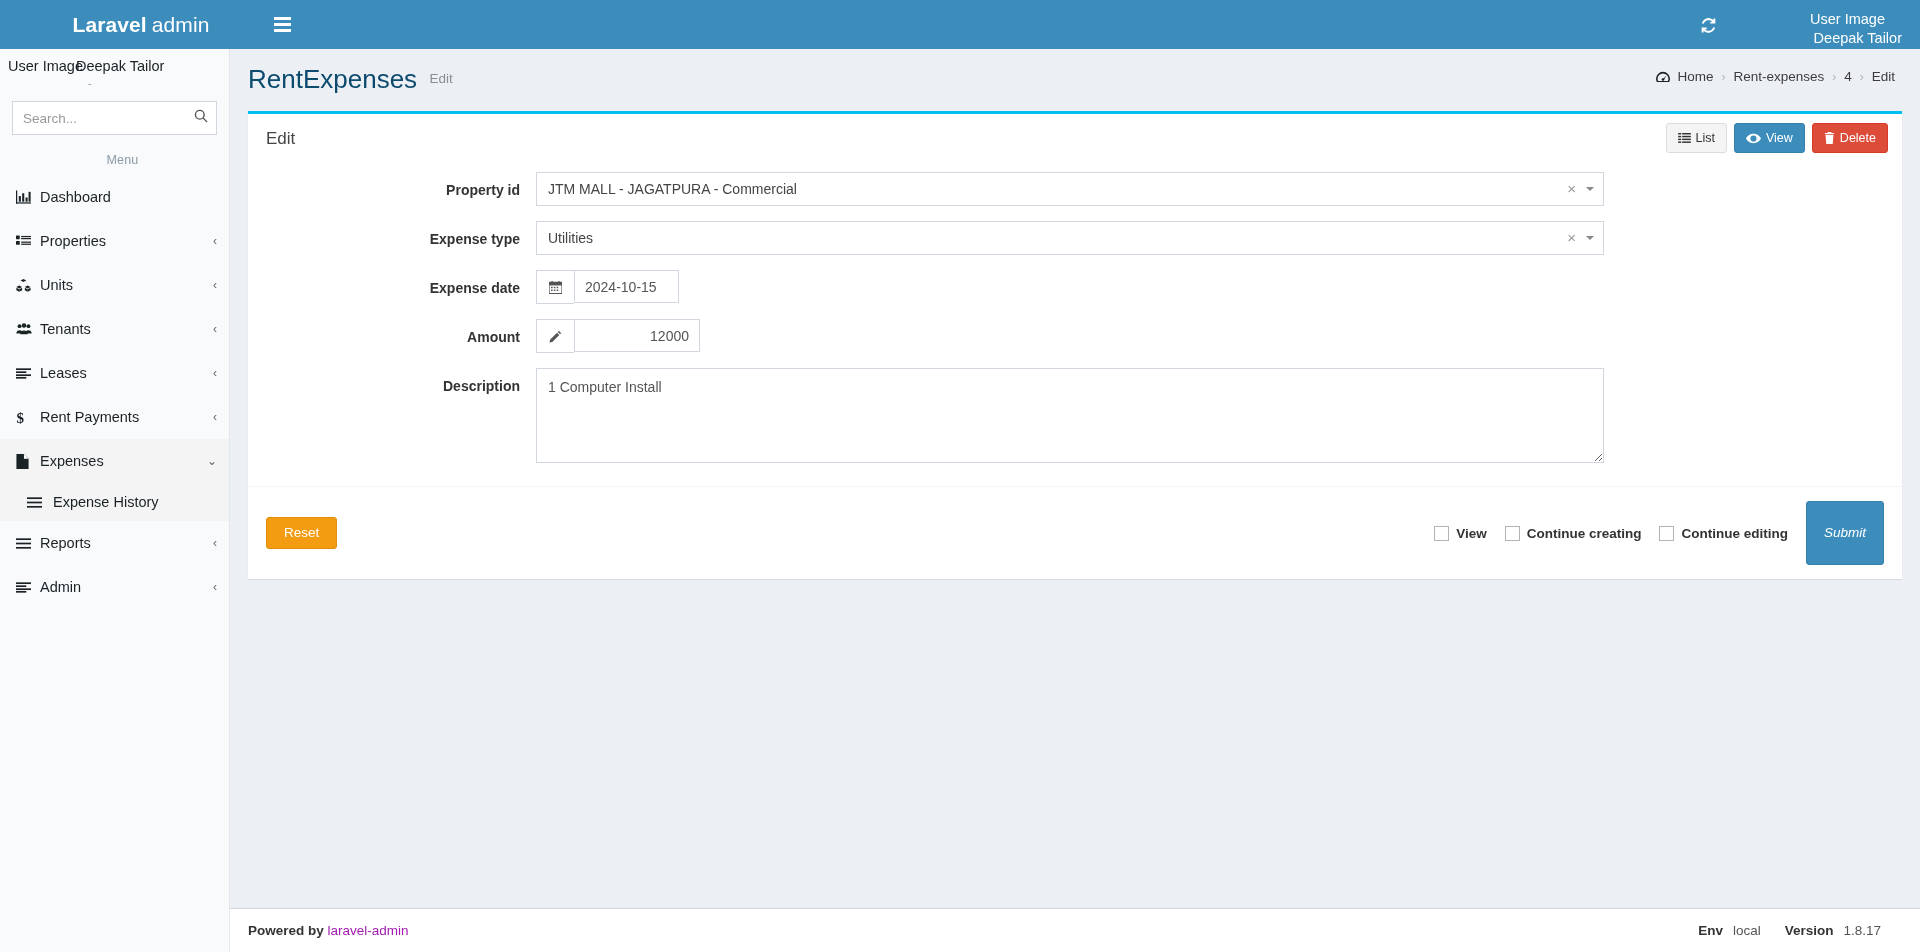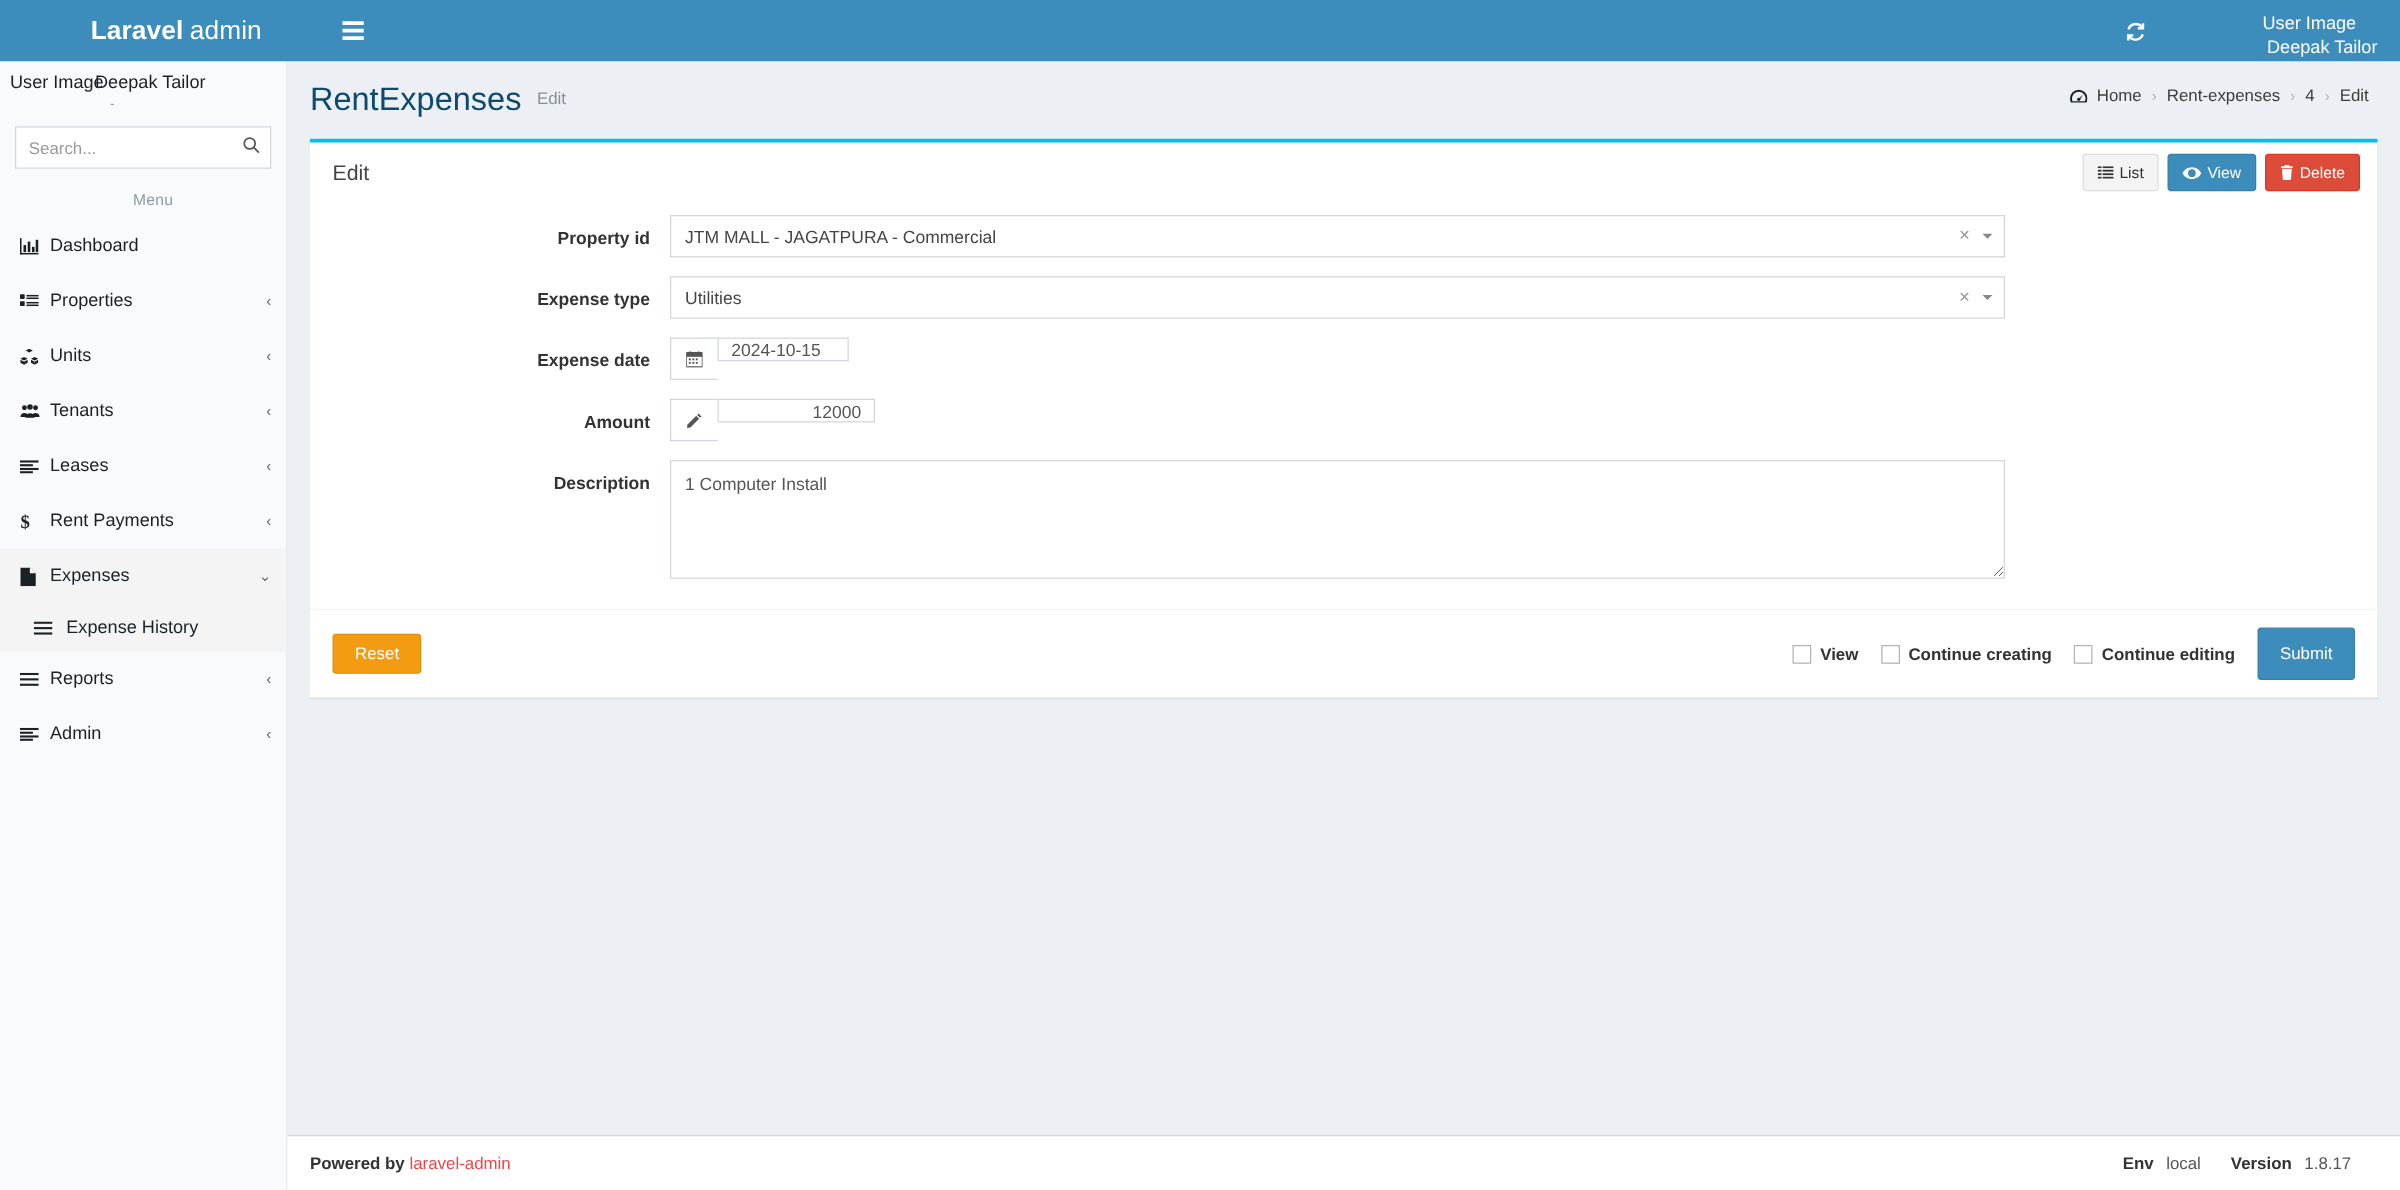--- a/index.html
+++ b/index.html
@@ -259,21 +259,21 @@
   .input-group { display: flex; align-items: stretch; }
   .input-group-addon {
     width: 38px; height: 34px;
     border: 1px solid #d2d6de;
     border-right: none;
     background: #fff;
     display: flex; align-items: center; justify-content: center;
     color: #555; font-size: 13px;
   }
   .input-group input {
-    height: 19px; border: 1px solid #d2d6de;
+    height: 33px; border: 1px solid #d2d6de;
     background: #fff; padding: 0 10px;
     font-size: 14px; color: #555;
     font-family: "Liberation Sans", sans-serif;
     outline: none; border-radius: 0;
   }
   .date-input { width: 105px; }
   .amount-input { width: 126px; text-align: right; }
 
   textarea.form-ta {
     width: 1068px; height: 95px;
@@ -305,33 +305,33 @@
     cursor: pointer;
   }
   .cbx {
     width: 15px; height: 15px;
     border: 1px solid #b3b3b3;
     background: #fff;
     margin-right: 7px;
     display: inline-block;
     cursor: pointer;
   }
-  .btn-submit { padding: 12px 17px; font-size: 13.5px; }
+  .btn-submit { padding: 23px 17px; font-size: 13.5px; font-style: italic; }
 
   
   .main-footer {
     position: absolute; bottom: 0; left: 230px;
     width: 1690px; height: 44px;
     background: #fff;
     border-top: 1px solid #d2d6de;
     display: flex; align-items: center;
     padding: 0 25px 0 18px;
     font-size: 13.5px; color: #333;
   }
-  .main-footer a { color: #ef4444; text-decoration: none; text-align: center; }
+  .main-footer a { color: #a21caf; text-decoration: none; text-align: center; }
   .main-footer .right { margin-left: auto; display: flex; gap: 10px; align-items: center; }
   .main-footer .right b { font-weight: 700; }
   .main-footer .right span.val { color: #555; margin-right: 14px; }
 
   svg { display: block; }
 </style>
 </head>
 <body>
 
 <div class="navbar">

